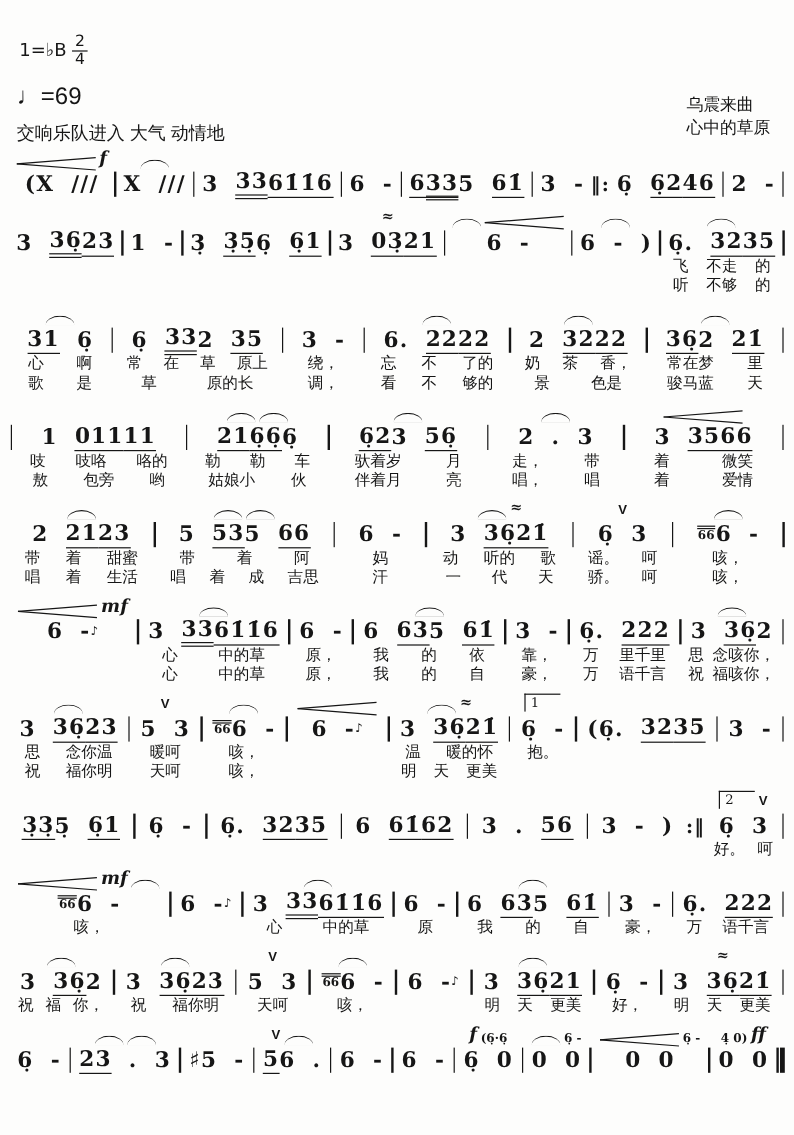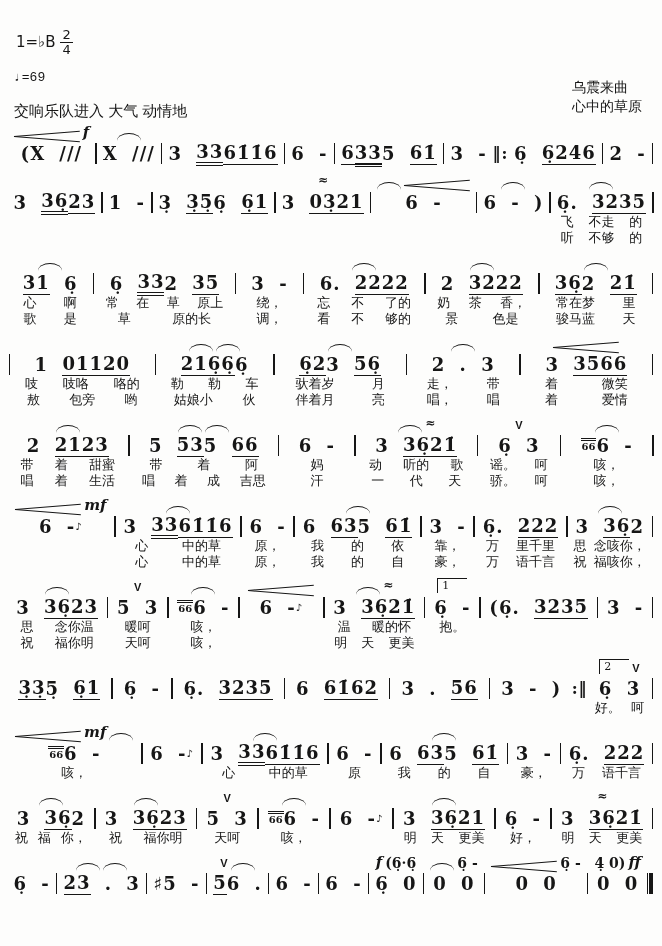--- a/index.html
+++ b/index.html
@@ -7,42 +7,42 @@
          font-family:"DejaVu Serif","Liberation Serif",serif;overflow:hidden;box-sizing:border-box;
          padding:6px 6px 0 8px;}
   
   .hdr{position:relative;height:118px;}
   .title{position:absolute;left:0;right:0;top:14px;text-align:center;font-size:33px;font-weight:bold;
          letter-spacing:7px;font-family:"DejaVu Serif",serif;}
   .keysig{position:absolute;left:8px;top:22px;font-size:15px;font-family:"DejaVu Sans","Liberation Sans",sans-serif;
           display:flex;align-items:center;gap:5px;}
   .frac{display:inline-flex;flex-direction:column;align-items:center;font-size:13px;line-height:1.05;}
   .frac .num{border-bottom:1.2px solid #161616;padding:0 2px;}
-  .tempo{position:absolute;left:6px;top:64px;font-size:13px;font-family:Liberation Mono, monospace;}
+  .tempo{position:absolute;left:6px;top:64px;font-size:20px;font-family:Liberation Sans, sans-serif;}
   .expr{position:absolute;left:6px;top:96px;font-size:15px;font-family:"Liberation Sans",sans-serif;text-align:right;}
   .credits{position:absolute;right:14px;top:72px;text-align:left;font-size:14px;line-height:1.35;
            font-family:"Liberation Sans",sans-serif;}
   
   .music{padding-right:2px;}
   .line{display:flex;align-items:flex-start;justify-content:space-between;margin-bottom:8px;}
   .cell{display:flex;flex-direction:column;}
   .cell.m{flex:1 1 auto;padding:0 2px;min-width:0;}
   .r{display:flex;align-items:flex-end;justify-content:center;white-space:pre;}
   .r-a{height:17px;font-size:12px;gap:3px;overflow:visible;}
   .r-n{height:24px;font-size:18px;font-weight:bold;letter-spacing:1px;word-spacing:7px;align-items:center;}
   .r-l{height:16px;font-size:13px;font-family:"Liberation Sans",sans-serif;justify-content:space-around;align-items:center;}
   .r-l span{padding:0 1px;}
   
   .u1{border-bottom:1.6px solid #161616;padding-bottom:1px;}
   .u2{border-bottom:4px double #161616;}
   .gr{font-size:10px;vertical-align:9px;border-top:3px double #161616;letter-spacing:0;word-spacing:1px;padding:0 1px;}
   .gn{font-size:10px;vertical-align:9px;font-family:"DejaVu Sans",sans-serif;}
   .volta{font-size:11px;font-weight:normal;border-left:1.4px solid #161616;border-top:1.4px solid #161616;
          padding:0 18px 1px 4px;align-self:flex-start;}
-  .oss{font-size:14px;font-weight:bold;letter-spacing:0;}
+  .oss{font-size:10px;font-weight:bold;letter-spacing:0;}
   .dyn{font-style:italic;font-weight:bold;font-size:15px;font-family:"DejaVu Serif",serif;}
   .br{font-size:11px;font-weight:bold;font-family:"Liberation Sans",sans-serif;position:relative;top:-2px;}
   .mord{font-size:12px;font-weight:bold;position:relative;top:-3px;letter-spacing:-1px;}
   .slur{display:inline-block;width:24px;height:7px;border-top:1.6px solid #161616;
         border-radius:50% 50% 0 0 / 100% 100% 0 0;}
   .cres{display:inline-block;position:relative;width:66px;height:9px;}
   .cres::before,.cres::after{content:"";position:absolute;left:0;width:100%;height:1.4px;background:#161616;
         transform-origin:left center;}
   .cres::before{top:48%;transform:rotate(-4.5deg);}
   .cres::after{top:48%;transform:rotate(4.5deg);}
@@ -300,21 +300,21 @@
       </div>
       <div class="line">
         <div class="cell b">
           <div class="r r-a"></div>
           <div class="r r-n"><span class="vb"></span></div>
           <div class="r r-l"></div>
           <div class="r r-l"></div>
         </div>
         <div class="cell m">
           <div class="r r-a"></div>
-          <div class="r r-n">1 <span class="u1">011</span> <span class="u1">20</span></div>
+          <div class="r r-n">1 <span class="u1">011</span> <span class="u1">11</span></div>
           <div class="r r-l"><span>吱</span><span>吱咯</span><span>咯的</span></div>
           <div class="r r-l"><span>敖</span><span>包旁</span><span>哟</span></div>
         </div>
         <div class="cell b">
           <div class="r r-a"></div>
           <div class="r r-n"><span class="vb"></span></div>
           <div class="r r-l"></div>
           <div class="r r-l"></div>
         </div>
         <div class="cell m">

